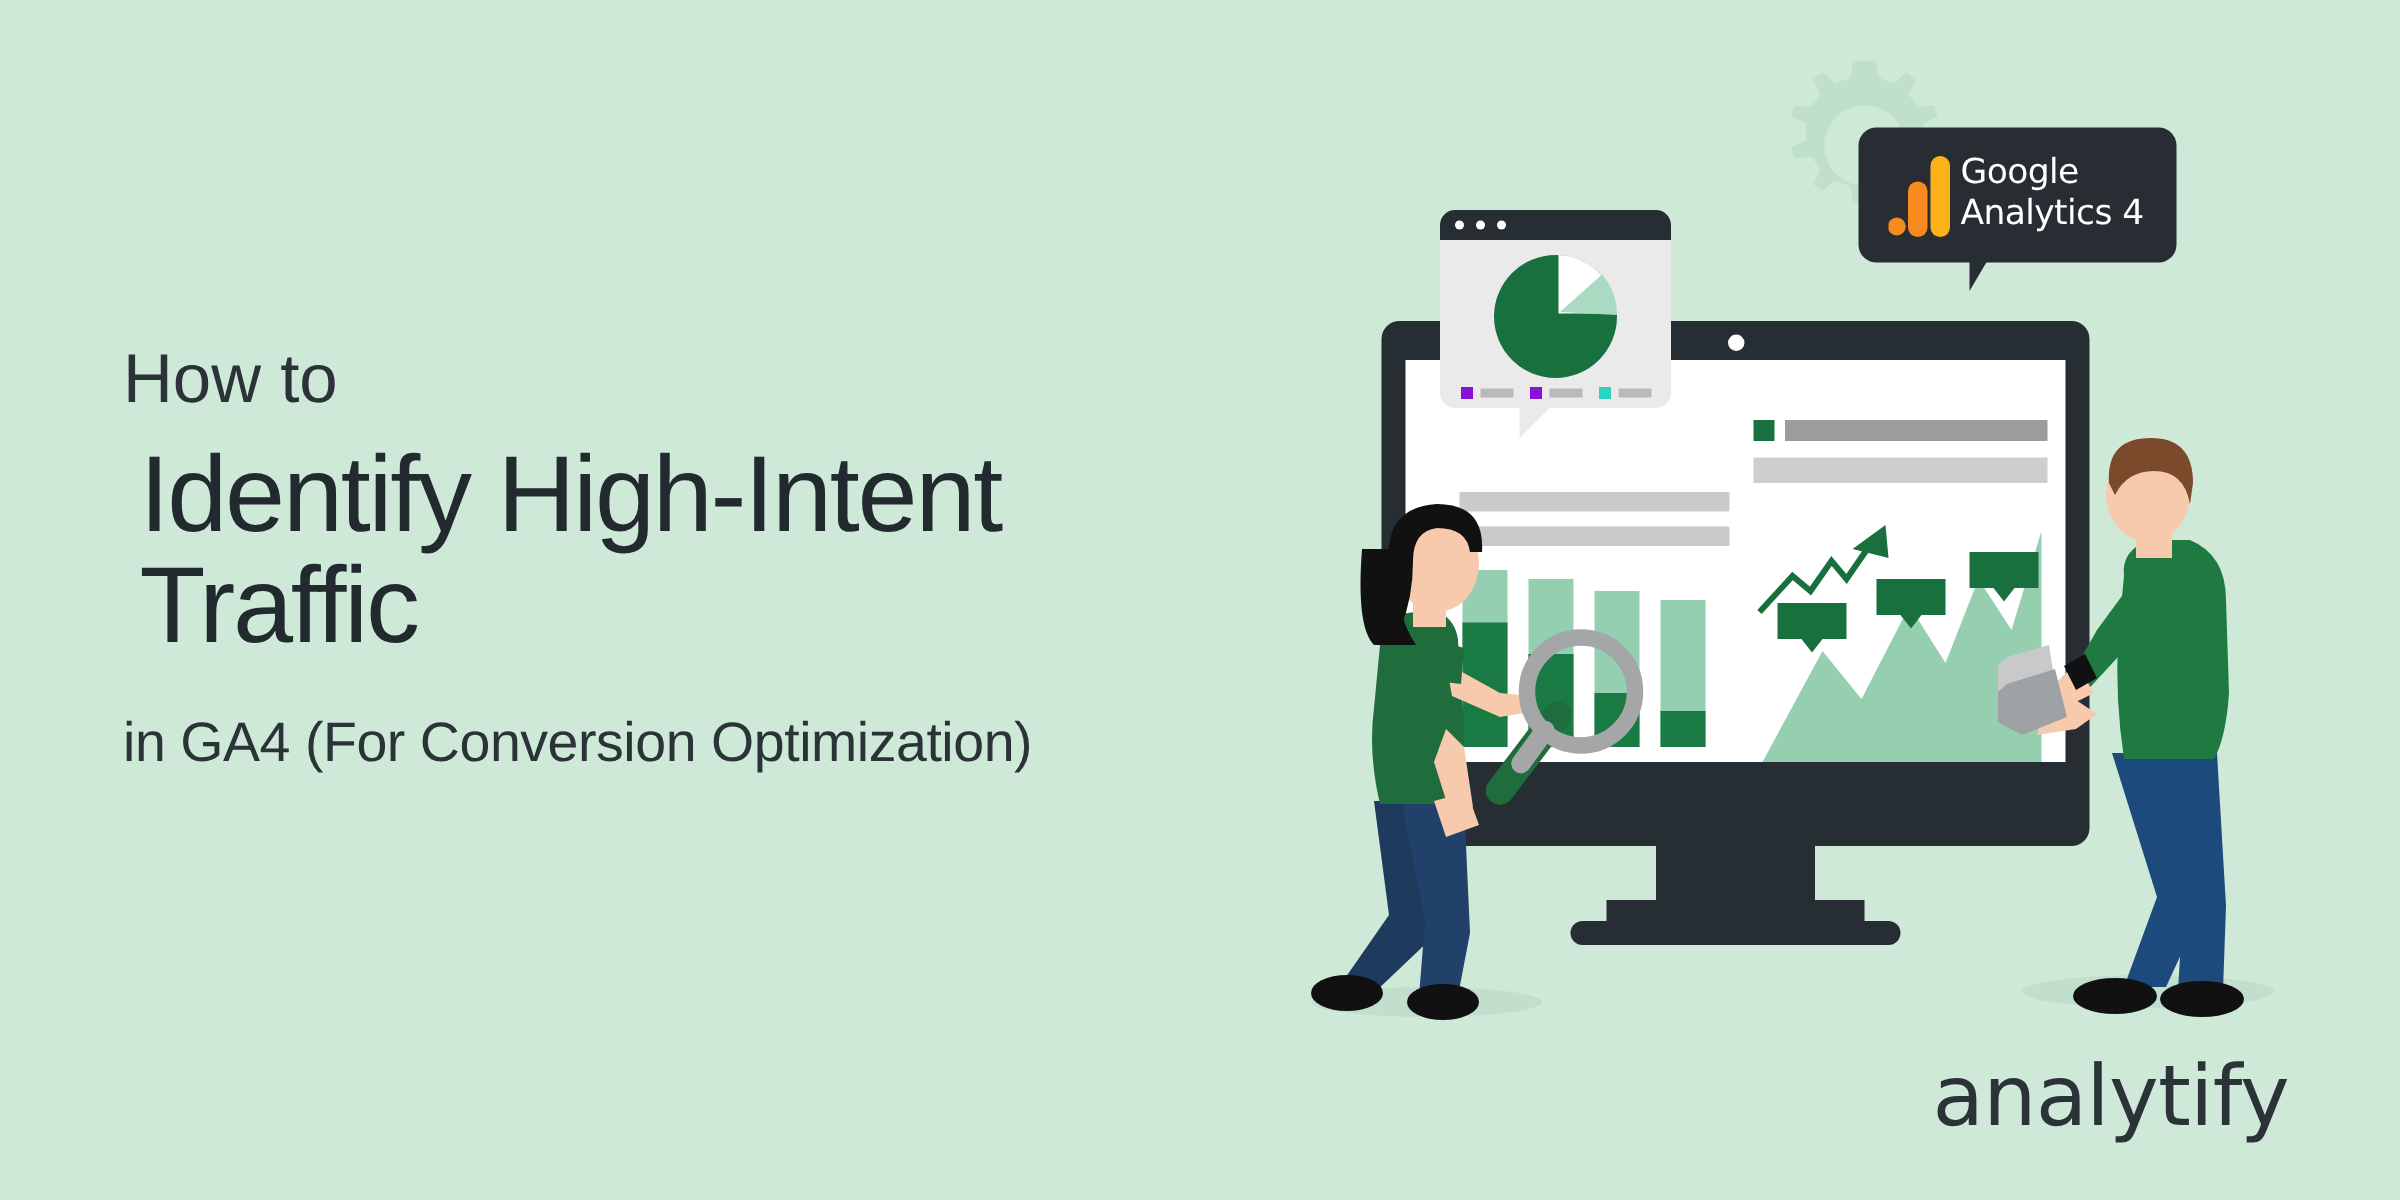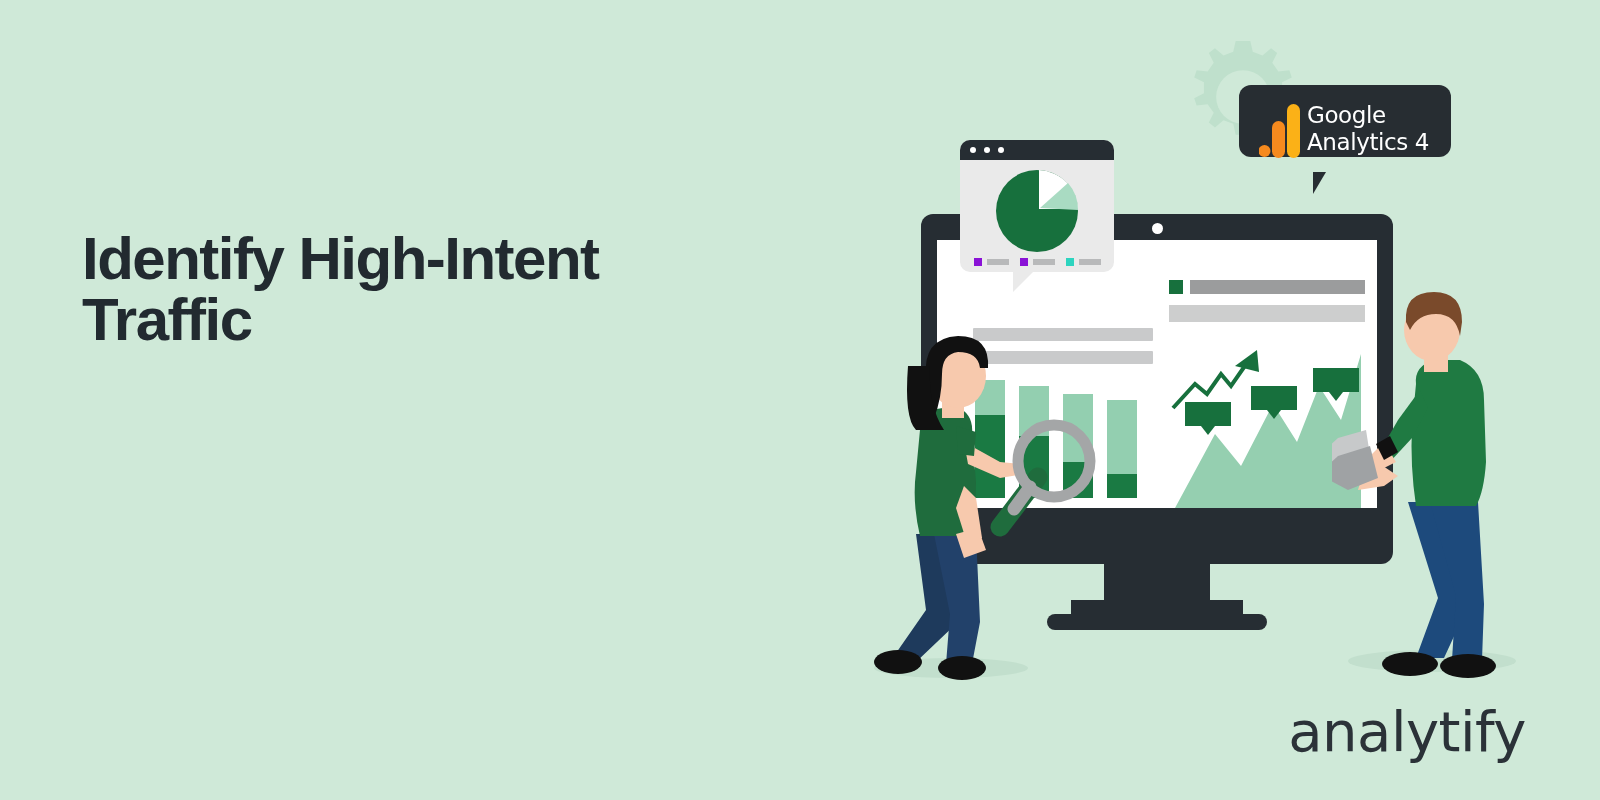--- a/index.html
+++ b/index.html
@@ -30,26 +30,26 @@
   }
   .kicker {
     font-size: 46px;
     font-weight: 400;
     color: #2b3238;
     letter-spacing: 0px;
     line-height: 1.05;
     margin: 0 0 18px 0;
   }
   .headline {
-    font-size: 60px;
-    font-weight: 700;
+    font-size: 72px;
+    font-weight: 400;
     color: #222a30;
     line-height: 1.02;
     letter-spacing: -1.5px;
-    margin: 0;
+    margin: 11px;
     white-space: pre-line;
   }
   .subline {
     font-size: 37px;
     font-weight: 400;
     color: #2b3238;
     line-height: 1.1;
     margin: 34px 0 0 0;
     letter-spacing: -0.3px;
   }
@@ -273,21 +273,21 @@
   }
   .lg-sq { width: 8px; height: 8px; }
   .lg-bar { width: 22px; height: 6px; background: #b8b9ba; }
 
   
   .ga-badge {
     position: absolute;
     left: 1239px;
     top: 85px;
     width: 212px;
-    height: 72px;
+    height: 90px;
     background: #272d32;
     border-radius: 12px;
   }
   .ga-tail {
     position: absolute;
     left: 1313px;
     top: 172px;
     width: 0; height: 0;
     border-left: 13px solid #272d32;
     border-right: 13px solid transparent;
@@ -318,22 +318,24 @@
   .magnifier { position: absolute; left: 990px; top: 415px; width: 120px; height: 130px; }
   .shadow-w { position:absolute; left: 874px; top: 658px; width: 154px; height: 20px; background:#c2dfcd; border-radius:50%; }
   .shadow-m { position:absolute; left: 1348px; top: 650px; width: 168px; height: 22px; background:#c2dfcd; border-radius:50%; }
 </style>
 </head>
 <body>
 
 <div id="stage">
 
   <div class="text-block">
+    <div class="kicker">How to</div>
     <div class="headline">Identify High-Intent
 Traffic</div>
+    <div class="subline">in GA4 (For Conversion Optimization)</div>
   </div>
 
   <div class="brand">analytify</div>
 
   <div class="gear">
     <svg viewBox="0 0 100 100" width="122" height="122">
       <g fill="#bfe0cc">
         <path d="M50 4 l6 0 2 9 8 3 7-6 5 4 -4 8 5 7 9-1 2 6 -8 4 0 9 8 4 -2 6 -9-1 -5 7 4 8 -5 4 -7-6 -8 3 -2 9 -6 0 -6 0 -2-9 -8-3 -7 6 -5-4 4-8 -5-7 -9 1 -2-6 8-4 0-9 -8-4 2-6 9 1 5-7 -4-8 5-4 7 6 8-3 2-9 6 0z"></path>
       </g>
       <circle cx="50" cy="50" r="22" fill="#cfe9d8"></circle>

